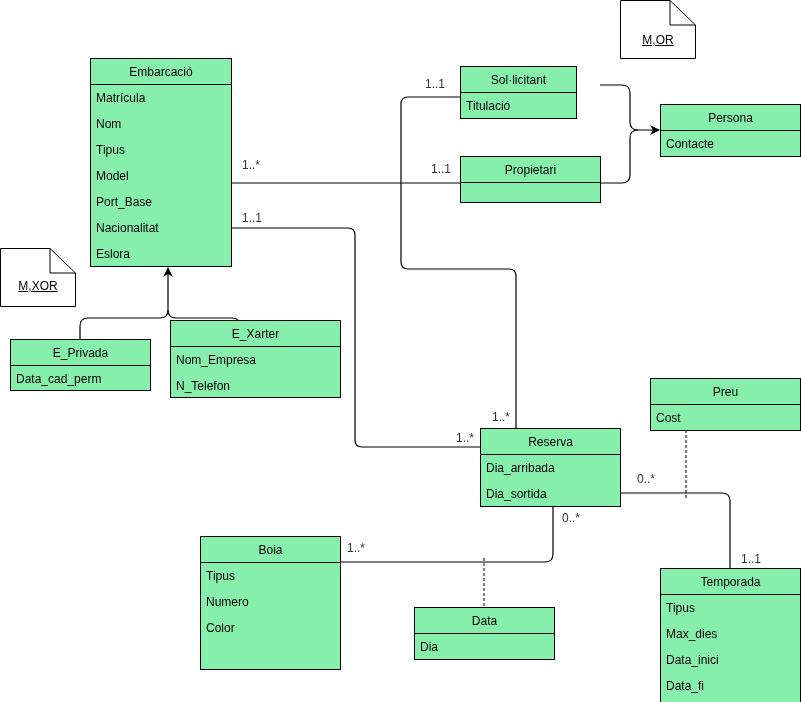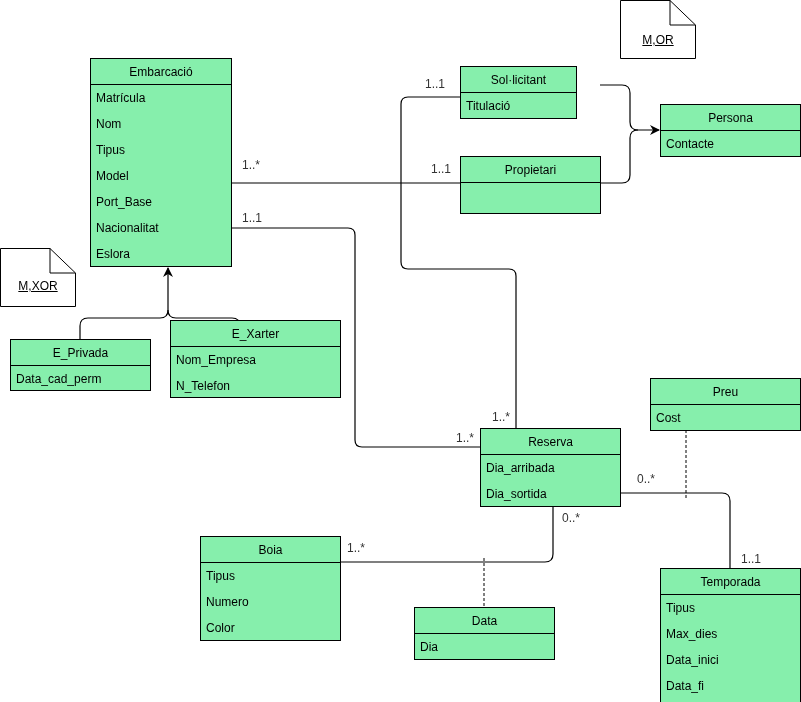--- a/index.html
+++ b/index.html
@@ -72,21 +72,21 @@
     <div class="attr">Port_Base</div>
     <div class="attr">Nacionalitat</div>
     <div class="attr">Eslora</div>
   </div>
 
   <div class="cls" style="left:460px;top:66px;width:117px;height:53px;">
     <div class="hdr">Sol·licitant</div>
     <div class="attr">Titulació</div>
   </div>
 
-  <div class="cls" style="left:460px;top:156px;width:141px;height:58px;">
+  <div class="cls" style="left:460px;top:156px;width:141px;height:47px;">
     <div class="hdr">Propietari</div>
     <div class="attr"></div>
   </div>
 
   <div class="cls" style="left:660px;top:104px;width:141px;height:53px;">
     <div class="hdr">Persona</div>
     <div class="attr">Contacte</div>
   </div>
 
   <div class="cls" style="left:10px;top:339px;width:141px;height:52px;">
@@ -104,21 +104,21 @@
     <div class="hdr">Reserva</div>
     <div class="attr">Dia_arribada</div>
     <div class="attr">Dia_sortida</div>
   </div>
 
   <div class="cls" style="left:650px;top:378px;width:151px;height:53px;">
     <div class="hdr">Preu</div>
     <div class="attr">Cost</div>
   </div>
 
-  <div class="cls" style="left:200px;top:536px;width:141px;height:105px;">
+  <div class="cls" style="left:200px;top:536px;width:141px;height:134px;">
     <div class="hdr">Boia</div>
     <div class="attr">Tipus</div>
     <div class="attr">Numero</div>
     <div class="attr">Color</div>
   </div>
 
   <div class="cls" style="left:414px;top:607px;width:141px;height:53px;">
     <div class="hdr">Data</div>
     <div class="attr">Dia</div>
   </div>

